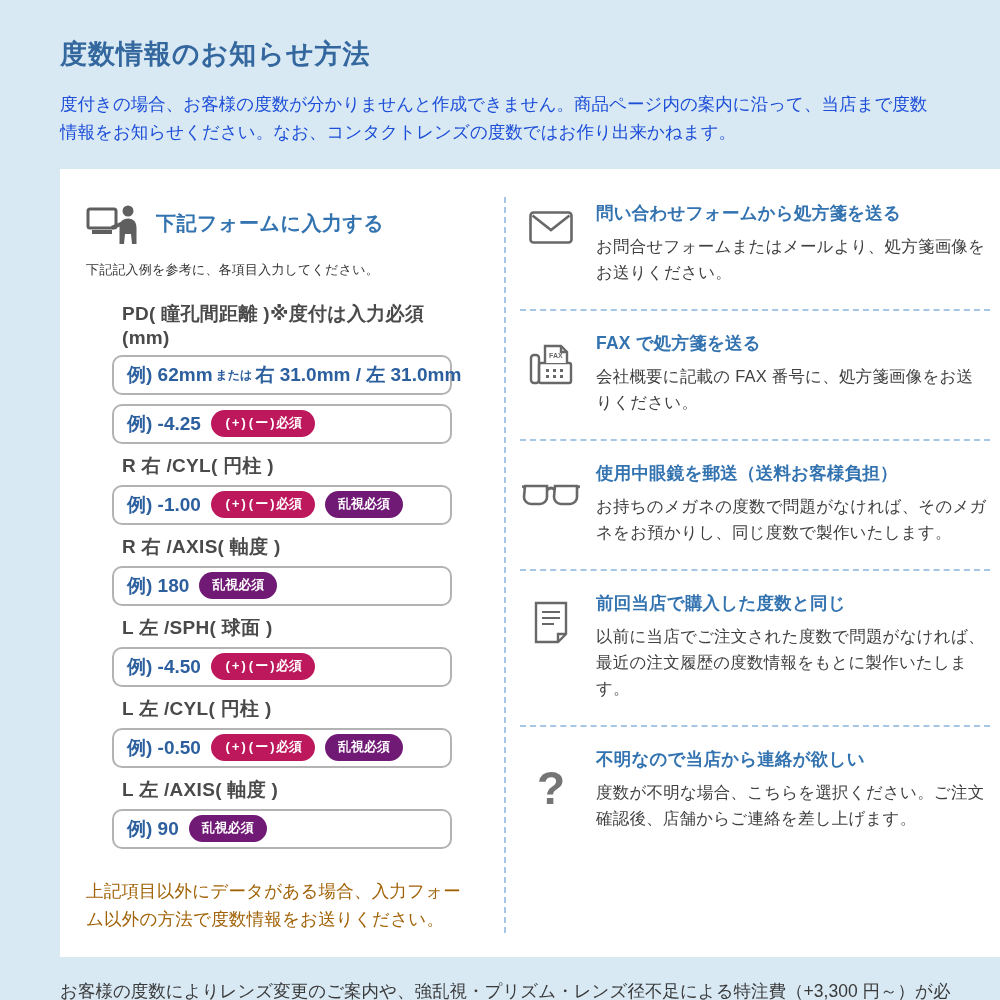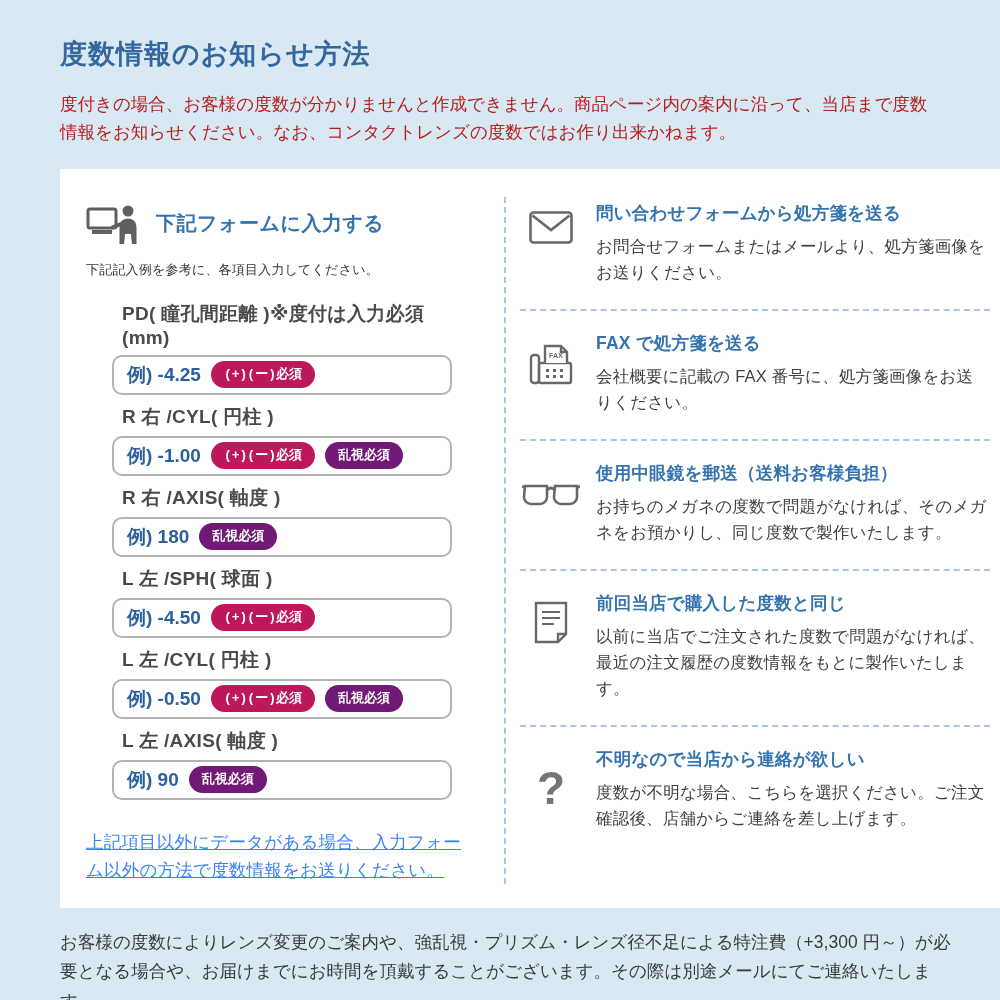--- a/index.html
+++ b/index.html
@@ -16,21 +16,21 @@
   .page-title {
     font-size: 27px;
     font-weight: bold;
     color: #33679e;
     letter-spacing: 1px;
     margin-bottom: 18px;
   }
   .intro {
     font-size: 17.5px;
     line-height: 1.62;
-    color: #b91c1c;
+    color: #1d4ed8;
     width: 880px;
   }
 
   .card {
     margin-top: 22px;
     background: #ffffff;
     width: 968px;
     display: flex;
     padding: 28px 0 24px 0;
     min-height: 722px;
@@ -101,23 +101,22 @@
     padding: 4px 13px 5px 13px;
     margin-left: 10px;
     white-space: nowrap;
   }
   .badge-blue { background: #be185d; font-family: Liberation Mono, monospace; }
   .badge-orange { background: #701a75; }
   .form-note {
     margin-top: 28px;
     font-size: 17.5px;
     line-height: 1.6;
-    color: #3b82f6;
+    color: #a16207;
     letter-spacing: 0.2px;
-    text-decoration: underline;
   }
 
   
   .col-right {
     flex: 1;
     border-left: 2px dashed #a5c6e4;
     padding: 0 38px 0 14px;
   }
   .method {
     display: flex;
@@ -188,20 +187,25 @@
           </svg>
         </span>
         <span class="form-heading">下記フォームに入力する</span>
       </div>
 
       <div class="form-instruction">下記記入例を参考に、各項目入力してください。</div>
 
       <div class="fields">
 
         <div class="field-label">PD( 瞳孔間距離 )※度付は入力必須 (mm)</div>
+        <div class="field-box">
+          <span class="ex">例) 62mm</span>
+          <span class="ex-small">または</span>
+          <span class="ex">右 31.0mm / 左 31.0mm</span>
+        </div>
 
         <div class="field-box">
           <span class="ex">例) -4.25</span>
           <span class="badge badge-blue">(+)(ー)必須</span>
         </div>
 
         <div class="field-label">R 右 /CYL( 円柱 )</div>
         <div class="field-box">
           <span class="ex">例) -1.00</span>
           <span class="badge badge-blue">(+)(ー)必須</span>

